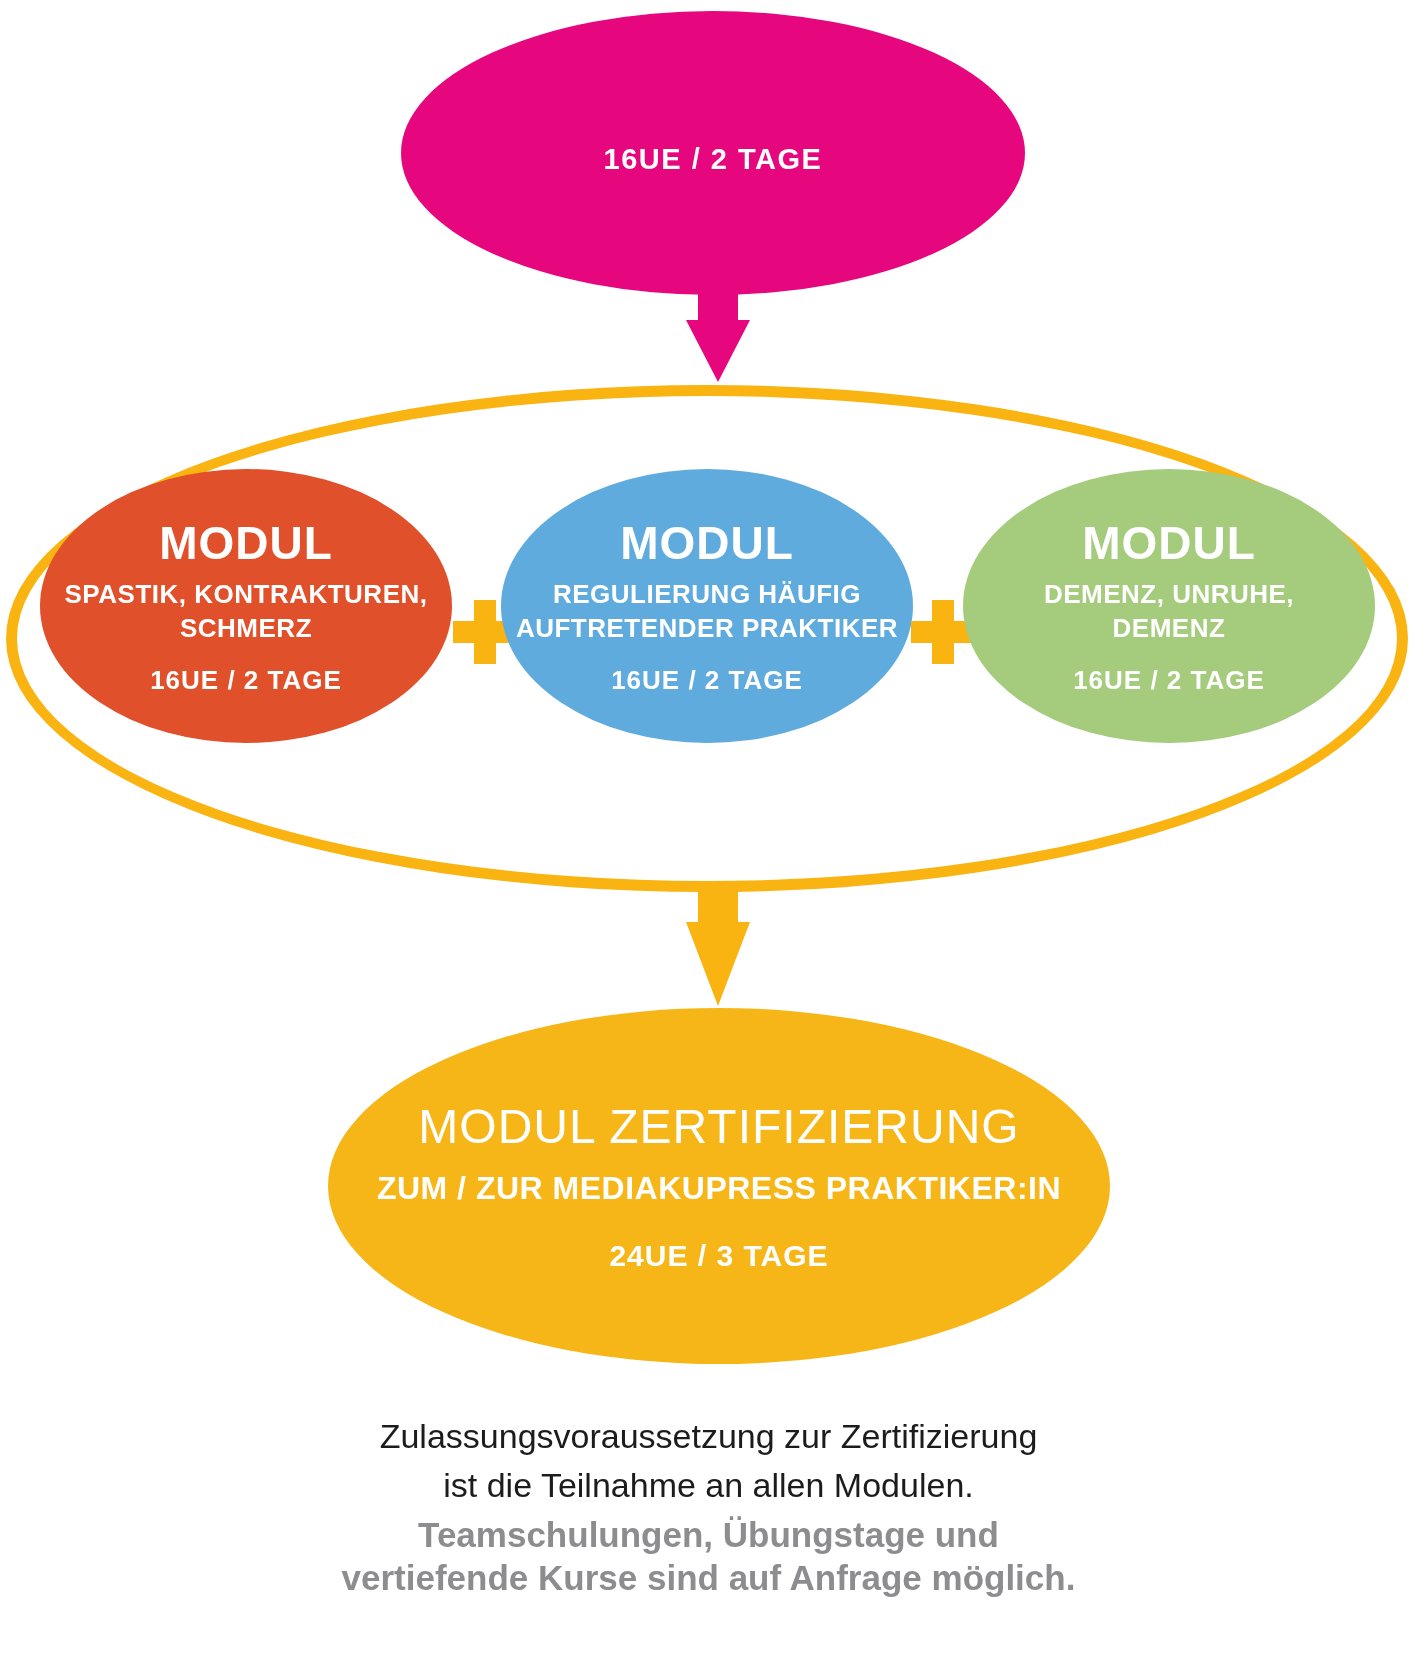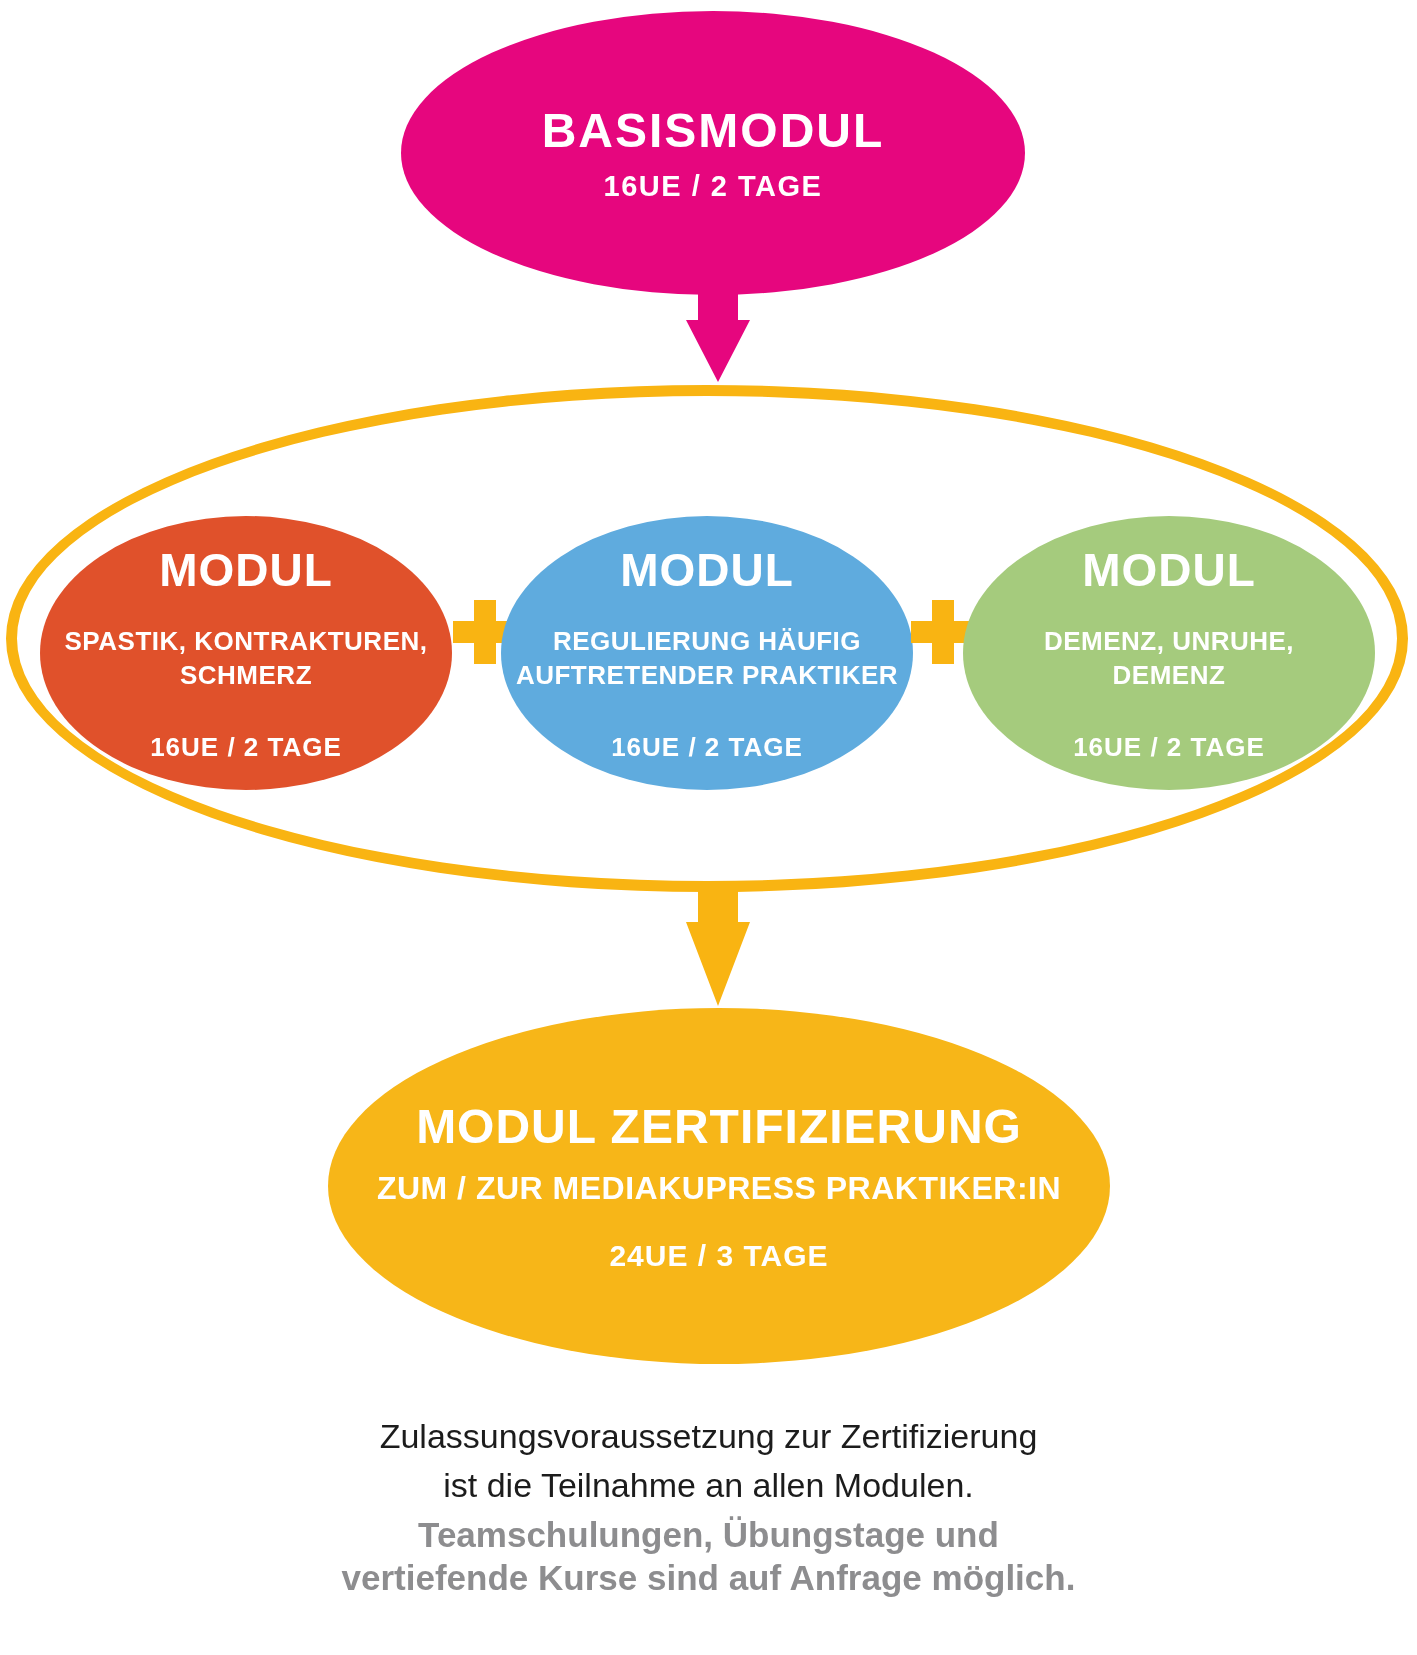--- a/index.html
+++ b/index.html
@@ -40,42 +40,42 @@
   .ring {
     position: absolute;
     left: 6px; top: 385px;
     width: 1380px; height: 485px;
     border: 11px solid #F9B412;
     border-radius: 50%;
     background: transparent;
   }
 
   
-  .module { width: 412px; height: 274px; top: 516px; gap: 20px; }
+  .module { width: 412px; height: 274px; top: 469px; }
   .module--orange { left: 40px;  background: #E0512B; }
   .module--blue   { left: 501px; background: #5FABDE; }
   .module--green  { left: 963px; background: #A5CB7D; }
   .module-title { font-size: 46px; font-weight: bold; letter-spacing: 1px; white-space: nowrap; }
   .module-sub { font-size: 26px; font-weight: bold; letter-spacing: 0.5px; line-height: 1.3; margin-top: 8px; white-space: nowrap; }
   .module-duration { font-size: 26px; font-weight: bold; letter-spacing: 1px; margin-top: 20px; white-space: nowrap; }
 
   
   .plus { position: absolute; width: 64px; height: 64px; }
   .plus-1 { left: 453px; top: 600px; }
   .plus-2 { left: 911px; top: 600px; }
   .plus .bar-h, .plus .bar-v { position: absolute; background: #F9B412; }
   .plus .bar-h { left: 0; top: 21px; width: 64px; height: 22px; }
   .plus .bar-v { left: 21px; top: 0; width: 22px; height: 64px; }
 
   
   .cert {
     left: 328px; top: 1008px; width: 782px; height: 356px;
     background: #F7B618;
   }
-  .cert-title { font-size: 48px; font-weight: bold; letter-spacing: 1px; white-space: nowrap; }
+  .cert-title { font-size: 48px; font-weight: normal; letter-spacing: 1px; white-space: nowrap; }
   .cert-sub { font-size: 32px; font-weight: bold; letter-spacing: 0.5px; margin-top: 16px; white-space: nowrap; }
   .cert-duration { font-size: 30px; font-weight: bold; letter-spacing: 1px; margin-top: 32px; white-space: nowrap; }
 
   
   .footnotes {
     position: absolute;
     left: 0; top: 1412px; width: 100%;
     text-align: center;
   }
   .footnote-black {
@@ -91,21 +91,20 @@
     line-height: 1.25;
     margin-top: 2px;
   }
 </style>
 </head>
 <body>
 
 <div class="stage">
 
   <div class="ellipse basis">
-    <div class="basis-title">BASISMODUL</div>
     <div class="basis-duration">16UE / 2 TAGE</div>
   </div>
 
   <svg class="arrow arrow-pink" viewBox="0 0 64 100">
     <polygon class="fill-pink" points="12,0 52,0 52,38 64,38 32,100 0,38 12,38"></polygon>
   </svg>
 
   <div class="ring"></div>
 
   <div class="ellipse module module--orange">

